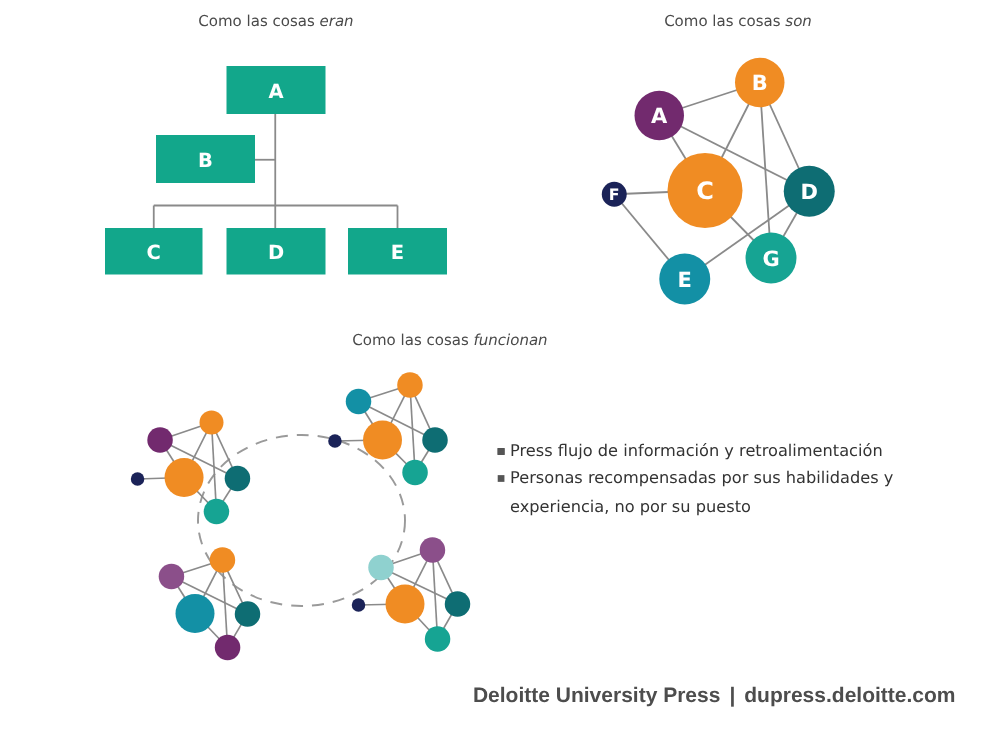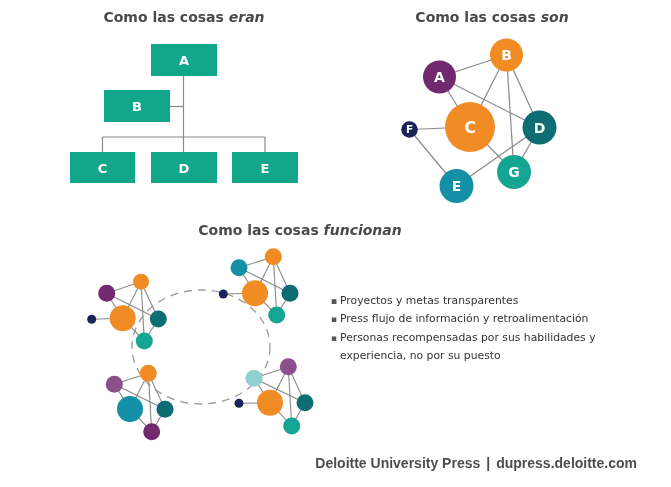--- a/index.html
+++ b/index.html
@@ -1,18 +1,18 @@
 <!DOCTYPE html>
 <html><head>
 <meta charset="utf-8">
 <style>
   html, body { margin: 0; padding: 0; background: #ffffff; }
   body { width: 671px; height: 487px; position: relative; overflow: hidden; font-family: "DejaVu Sans", sans-serif; }
   #canvas { position: absolute; left: 0; top: 0; }
-  .title { position: absolute; font-family: "DejaVu Sans", sans-serif; font-weight: bold; font-size: 14px; color: #4a4a4a; text-align: center; white-space: nowrap; }
+  .title { position: absolute; font-family: "DejaVu Sans", sans-serif; font-weight: normal; font-size: 10px; color: #4a4a4a; text-align: center; white-space: nowrap; }
   .title .emph { font-style: italic; }
   .box-label { font-family: "DejaVu Sans", sans-serif; font-weight: bold; font-size: 13px; fill: #ffffff; }
   .node-label { font-family: "DejaVu Sans", sans-serif; font-weight: bold; fill: #ffffff; }
   #bullets { position: absolute; left: 330px; top: 292px; width: 305px; margin: 0; padding: 0; list-style: none; font-family: "DejaVu Sans", sans-serif; font-size: 10.8px; line-height: 18.3px; color: #333333; }
   #bullets li { position: relative; padding-left: 10px; width: 292px; }
   #bullets li .dot { position: absolute; left: 1px; top: 0; font-size: 9px; color: #555; }
   #footer { position: absolute; right: 34px; top: 455px; font-family: Liberation Sans, sans-serif; font-weight: bold; font-size: 14px; color: #4d4d4d; white-space: nowrap; }
   #footer .sep { margin: 0 6px; }
 </style>
 </head>
@@ -175,20 +175,20 @@
 </div>
 <div class="title" style="left:392px; top:9px; width:200px;">
   <span>Como las cosas </span><span class="emph">son</span>
 </div>
 <div class="title" style="left:180px; top:222px; width:240px;text-align:center;">
   <span>Como las cosas </span><span class="emph">funcionan</span>
 </div>
 
 <ul id="bullets">
   <li><span class="dot">▪</span></li>
-  <li><span class="dot">▪</span><span>Proyectos y metas transparentes</span></li>
+  <li><span class="dot">▪</span></li>
   <li><span class="dot">▪</span><span>Press flujo de información y retroalimentación</span></li>
   <li><span class="dot">▪</span><span>Personas recompensadas por sus habilidades y experiencia, no por su puesto</span></li>
 </ul>
 
 <div id="footer">
   <span>Deloitte University Press</span><span class="sep">|</span><span>dupress.deloitte.com</span>
 </div>
 
 </body></html>

